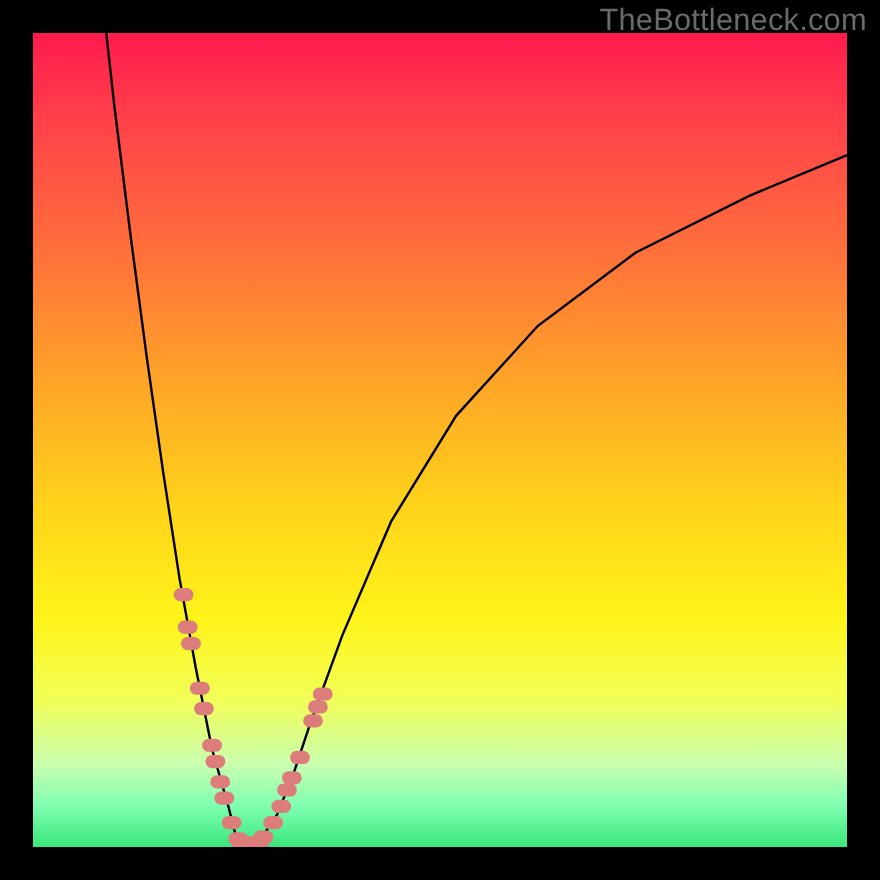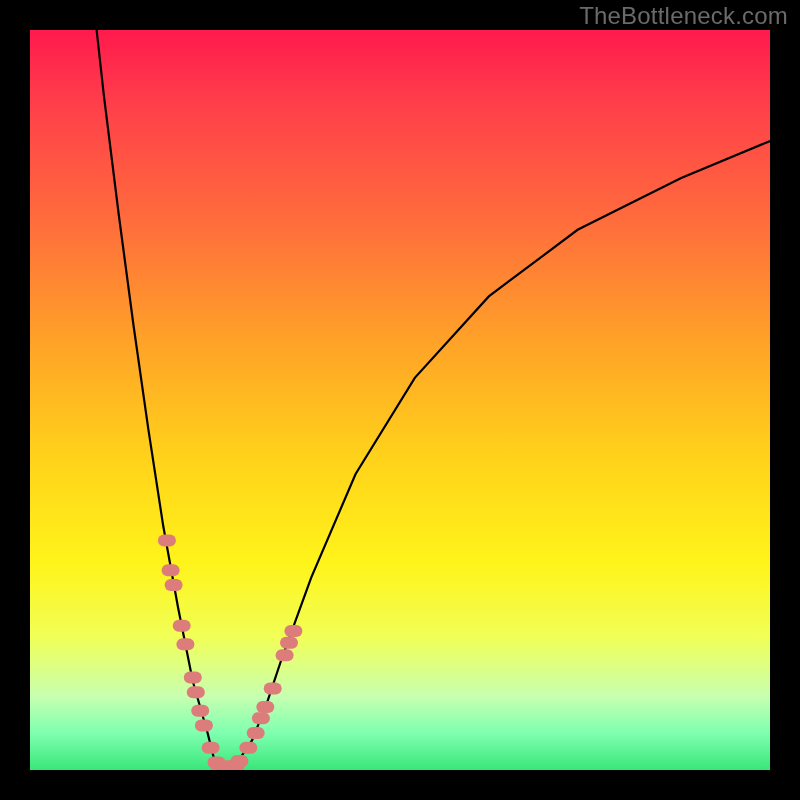--- a/index.html
+++ b/index.html
@@ -35,21 +35,21 @@
       #f1ff57 82%,
       #c8ffb0 90%,
       #7fffb0 95%,
       #39e67a 100%);
   }
   .watermark {
     position: absolute;
     top: 2px;
     right: 12px;
     color: #6a6a6a;
-    font-size: 24px;
+    font-size: 28px;
     font-weight: 500;
     letter-spacing: 0.2px;
   }
   svg.curve {
     position: absolute;
     left: 0;
     top: 0;
     width: 740px;
     height: 740px;
   }

